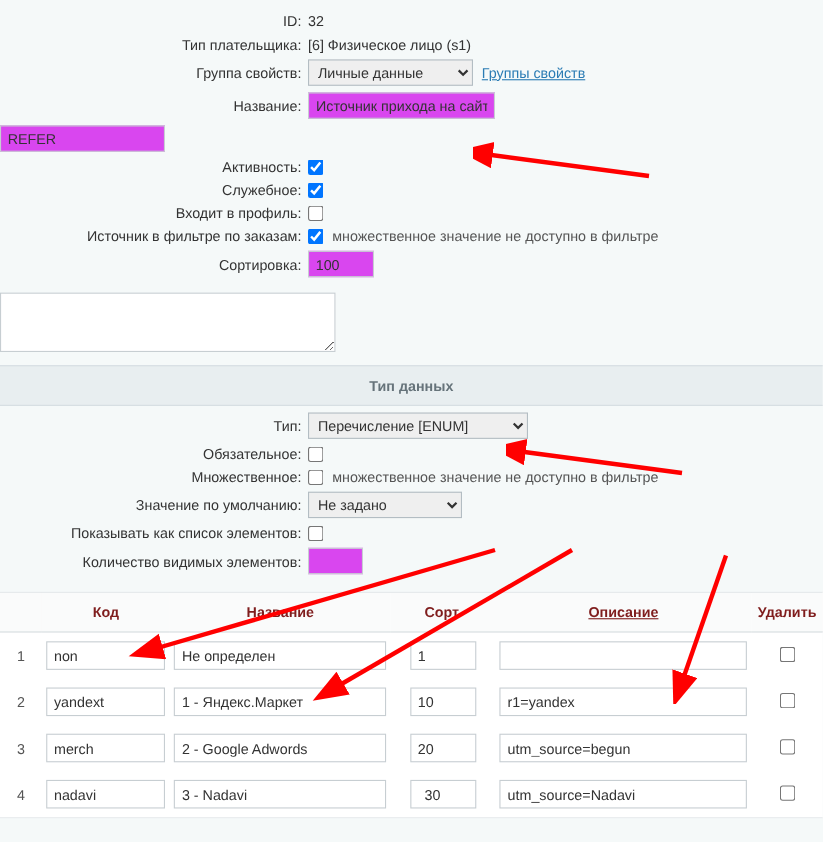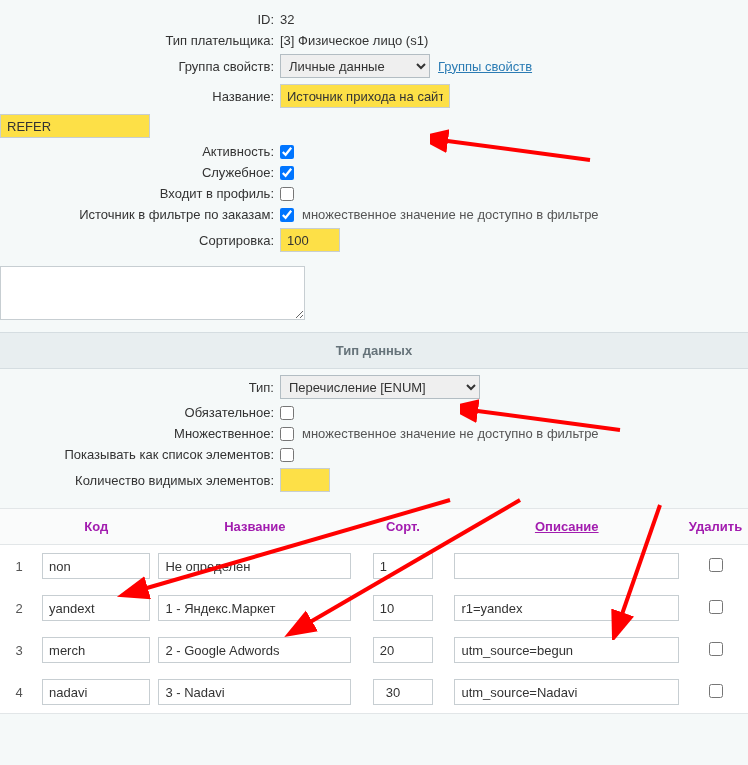--- a/index.html
+++ b/index.html
@@ -26,21 +26,21 @@
   }
   .field-col {
     flex: 1;
     display: flex;
     align-items: center;
     gap: 8px;
     flex-wrap: wrap;
   }
   .text-input {
     border: 1px solid #c7ced2;
-    background: #fde047;
+    background: #d946ef;
     color: #333;
     padding: 3px 6px;
     font-family: inherit;
     font-size: 13px;
     height: 24px;
   }
   .text-area {
     border: 1px solid #c7ced2;
     background: #fff;
     font-family: inherit;
@@ -86,21 +86,21 @@
     border-top: 1px solid #e2e6e8;
     border-bottom: 1px solid #e2e6e8;
   }
   table {
     width: 100%;
     border-collapse: collapse;
   }
   th {
     text-align: center;
     font-weight: bold;
-    color: #a21caf;
+    color: #7f1d1d;
     padding: 10px 4px;
     border-bottom: 1px solid #e2e6e8;
     background: #fafbfb;
   }
   td {
     padding: 8px 4px;
     text-align: center;
     vertical-align: middle;
   }
   .idx-col { width: 36px; color: #555; }
@@ -133,21 +133,21 @@
   <div class="form-row">
     <div class="label-col">ID:</div>
     <div class="field-col">
         <span>32</span>
       </div>
   </div>
 
   <div class="form-row">
     <div class="label-col">Тип плательщика:</div>
     <div class="field-col">
-        <span>[3] Физическое лицо (s1)</span>
+        <span>[6] Физическое лицо (s1)</span>
       </div>
   </div>
 
   <div class="form-row">
     <div class="label-col">Группа свойств:</div>
     <div class="field-col">
       <select class="" style="width:150px">
         <option>Личные данные</option>
       </select>
       <a class="link">Группы свойств</a>
@@ -232,20 +232,28 @@
   </div>
 
   <div class="form-row">
     <div class="label-col">Множественное:</div>
     <div class="field-col">
       <input type="checkbox" style="">
       <span class="note">множественное значение не доступно в фильтре</span>
     </div>
   </div>
 
+  <div class="form-row">
+    <div class="label-col">Значение по умолчанию:</div>
+    <div class="field-col">
+      <select style="width:140px">
+        <option>Не задано</option>
+      </select>
+    </div>
+  </div>
 
   <div class="form-row">
     <div class="label-col">Показывать как список элементов:</div>
     <div class="field-col">
         <input type="checkbox" style="">
       </div>
   </div>
 
   <div class="form-row">
     <div class="label-col">Количество видимых элементов:</div>

